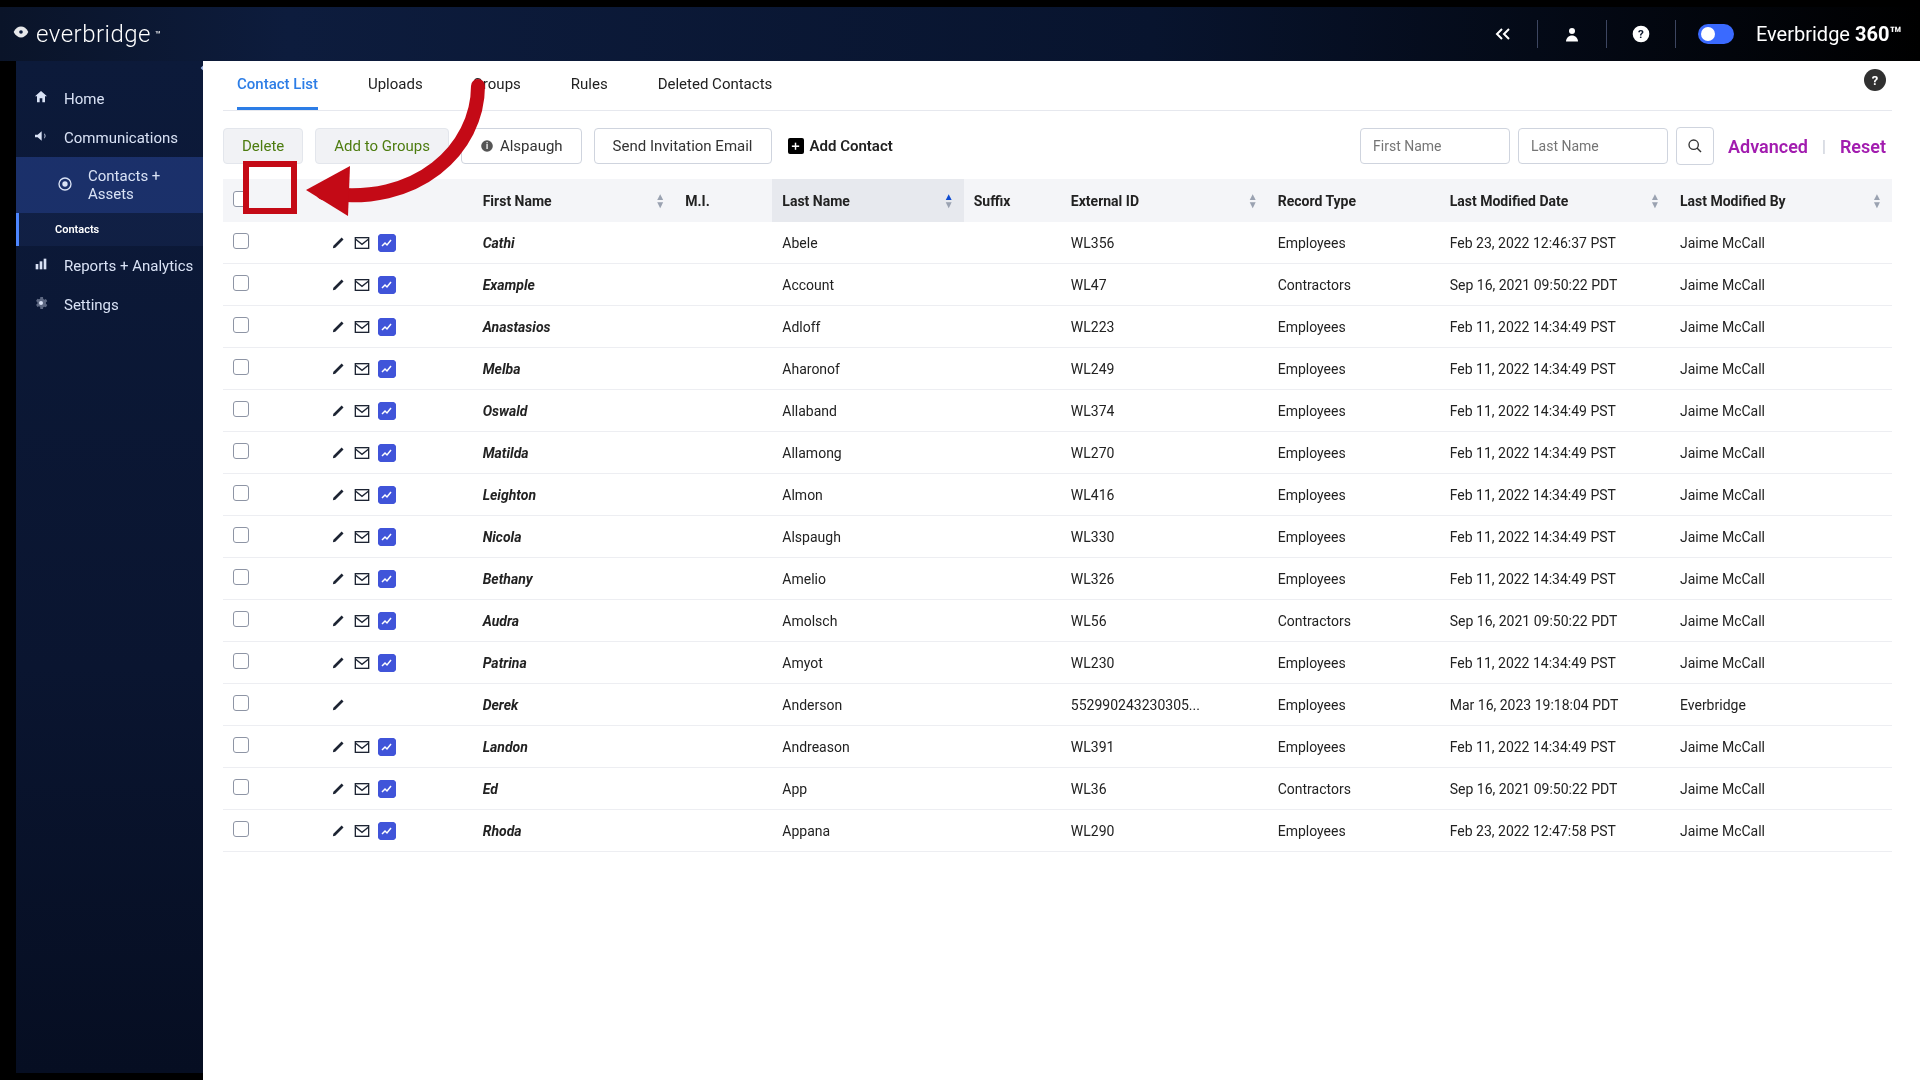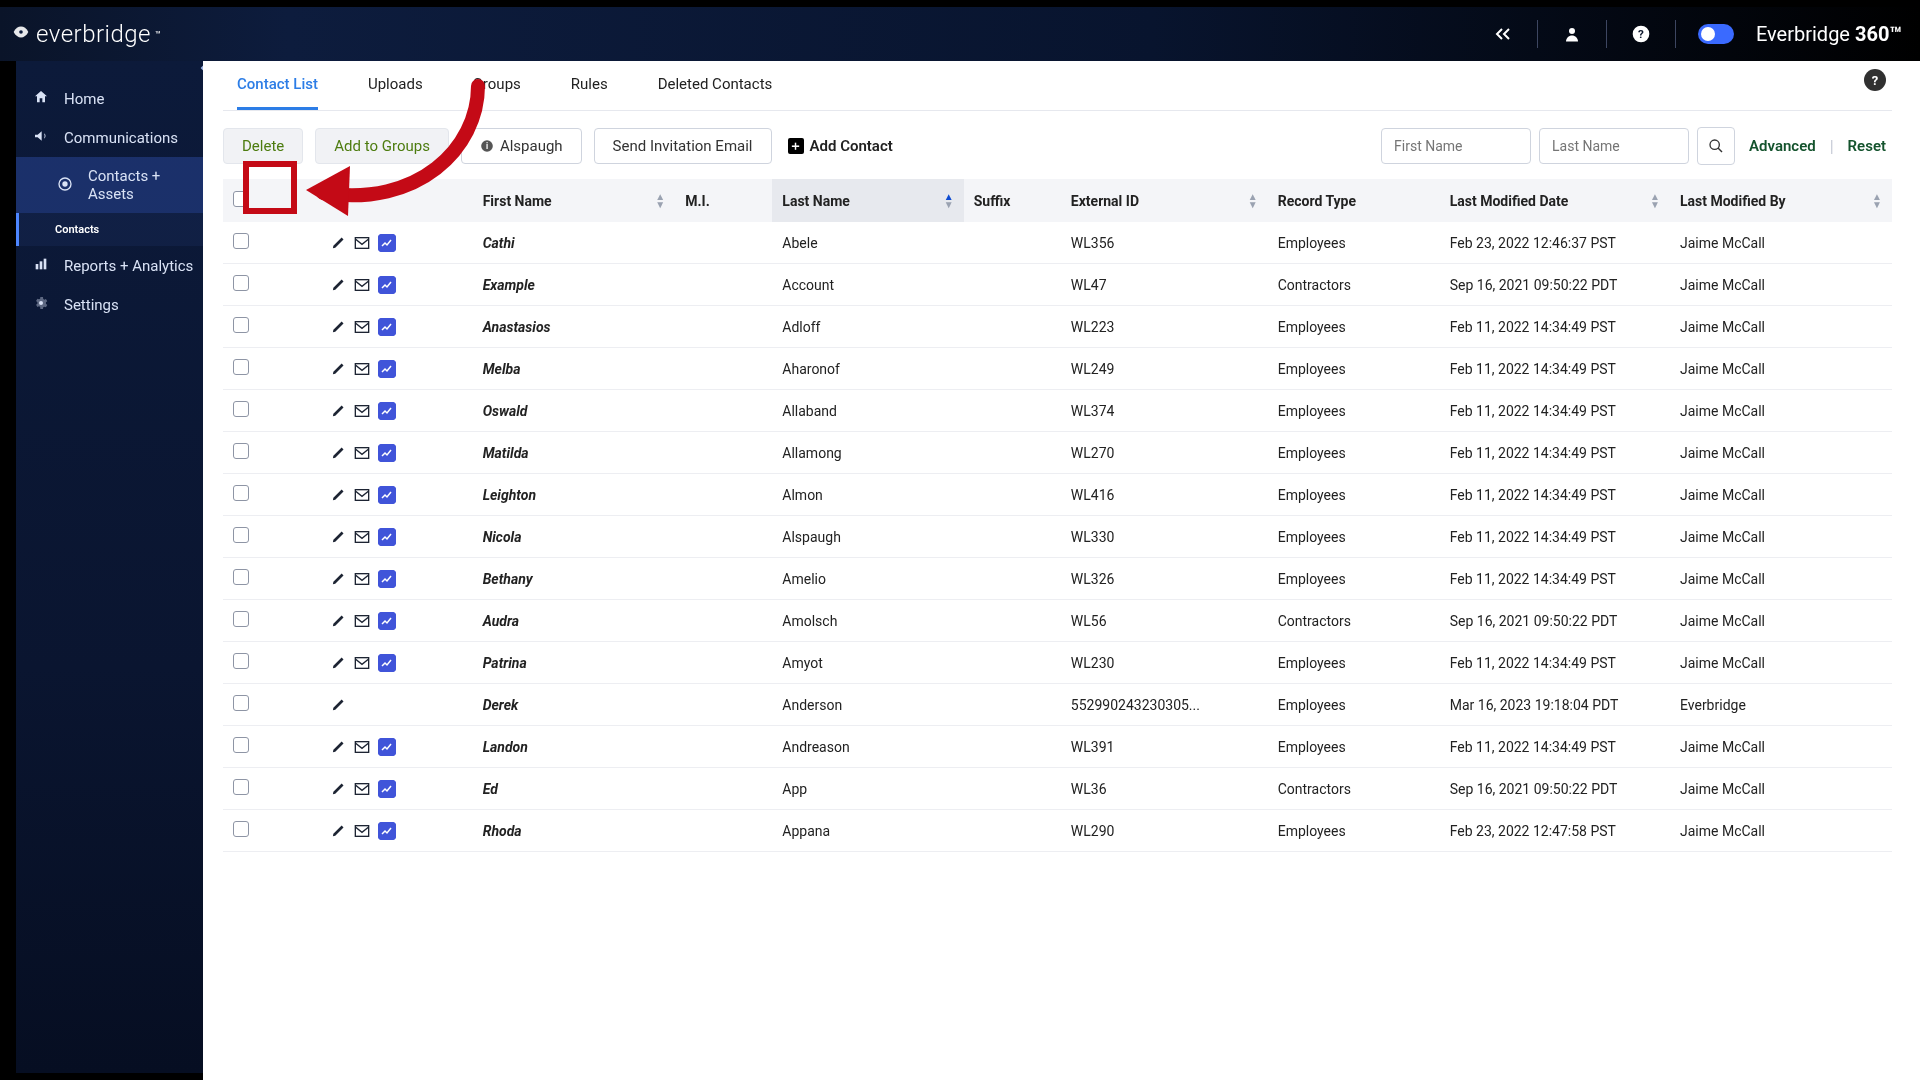--- a/index.html
+++ b/index.html
@@ -84,21 +84,21 @@
 
 
 .actionbar { display: flex; align-items: center; gap: 12px; padding: 16px 0 14px 0; }
 .btn { padding: 8px 18px; border: 1px solid #cfd4de; border-radius: 4px; font-size: 15px; color: #333; background:#fff; cursor: pointer; display:inline-flex; align-items:center; gap:6px;}
 .btn.disabled { background: #f1f2f5; color: #4d7c0f; cursor: default; border-color:#e3e6ec;}
 .btn.link { border: none; background: none; color: #222; font-weight: 600; padding-left: 4px;}
 .btn.link .plus { background:#000; color:#fff; width:16px; height:16px; display:inline-flex; align-items:center; justify-content:center; font-size:13px; border-radius:2px; }
 .search-group { margin-left: auto; display: flex; align-items: center; gap: 8px; }
 .sinput { padding: 9px 12px; border: 1px solid #cfd4de; border-radius: 4px; font-size: 14px; width: 150px; }
 .sbtn { width: 38px; height: 38px; border: 1px solid #cfd4de; border-radius: 4px; background:#fff; display:flex; align-items:center; justify-content:center; cursor:pointer; font-weight:700;}
-.alink { color: #14532d; font-size: 15px; font-weight: 600; padding: 0 6px; }
+.alink { color: #a21caf; font-size: 18px; font-weight: 600; padding: 0 6px; }
 .adivider{ color:#c6cbd6; }
 
 
 .table { width: 100%; border-collapse: collapse; }
 .table th { text-align: left; font-size: 14px; font-weight: 700; color: #222; padding: 12px 10px; background: #f4f5f8; }
 .table th.sorted { background: #e7e9ee; }
 .table th .sort { float: right; color:#9aa2b1; font-size:10px; line-height:8px; display:flex; flex-direction:column; gap:0;}
 .table th .sort .up.on{ color:#0d4bd1;}
 .table td { padding: 11px 10px; font-size: 14px; color: #222; border-bottom: 1px solid #edeef2; }
 .table td.fname { font-weight: 700; font-style: italic; }

